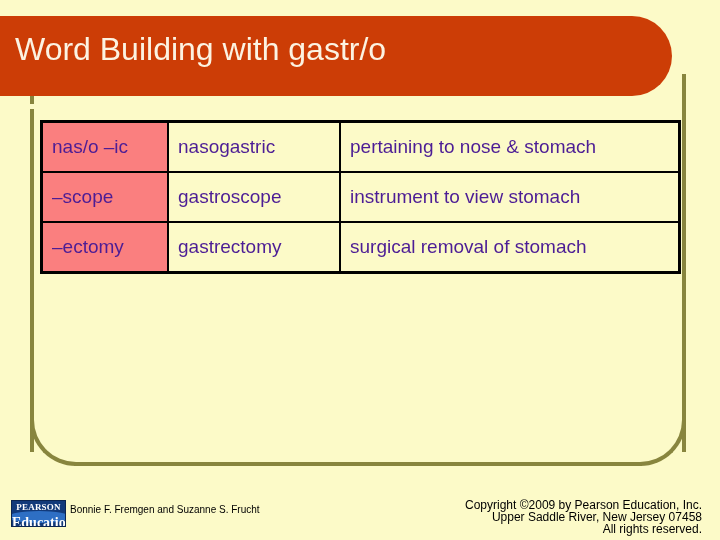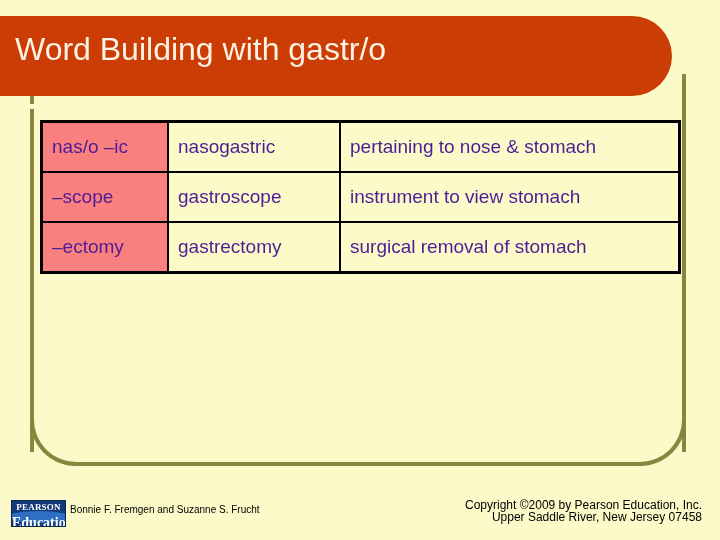--- a/index.html
+++ b/index.html
@@ -234,13 +234,14 @@
   <div class="logo-bottom">Education</div>
 </div>
 
 <div class="footer-citation">
   <div>Bonnie F. Fremgen and Suzanne S. Frucht</div>
 </div>
 
 <div class="footer-copyright">
   <div>Copyright ©2009 by Pearson Education, Inc.</div>
   <div>Upper Saddle River, New Jersey 07458</div>
+  <div>All rights reserved.</div>
 </div>
 
 </body></html>

